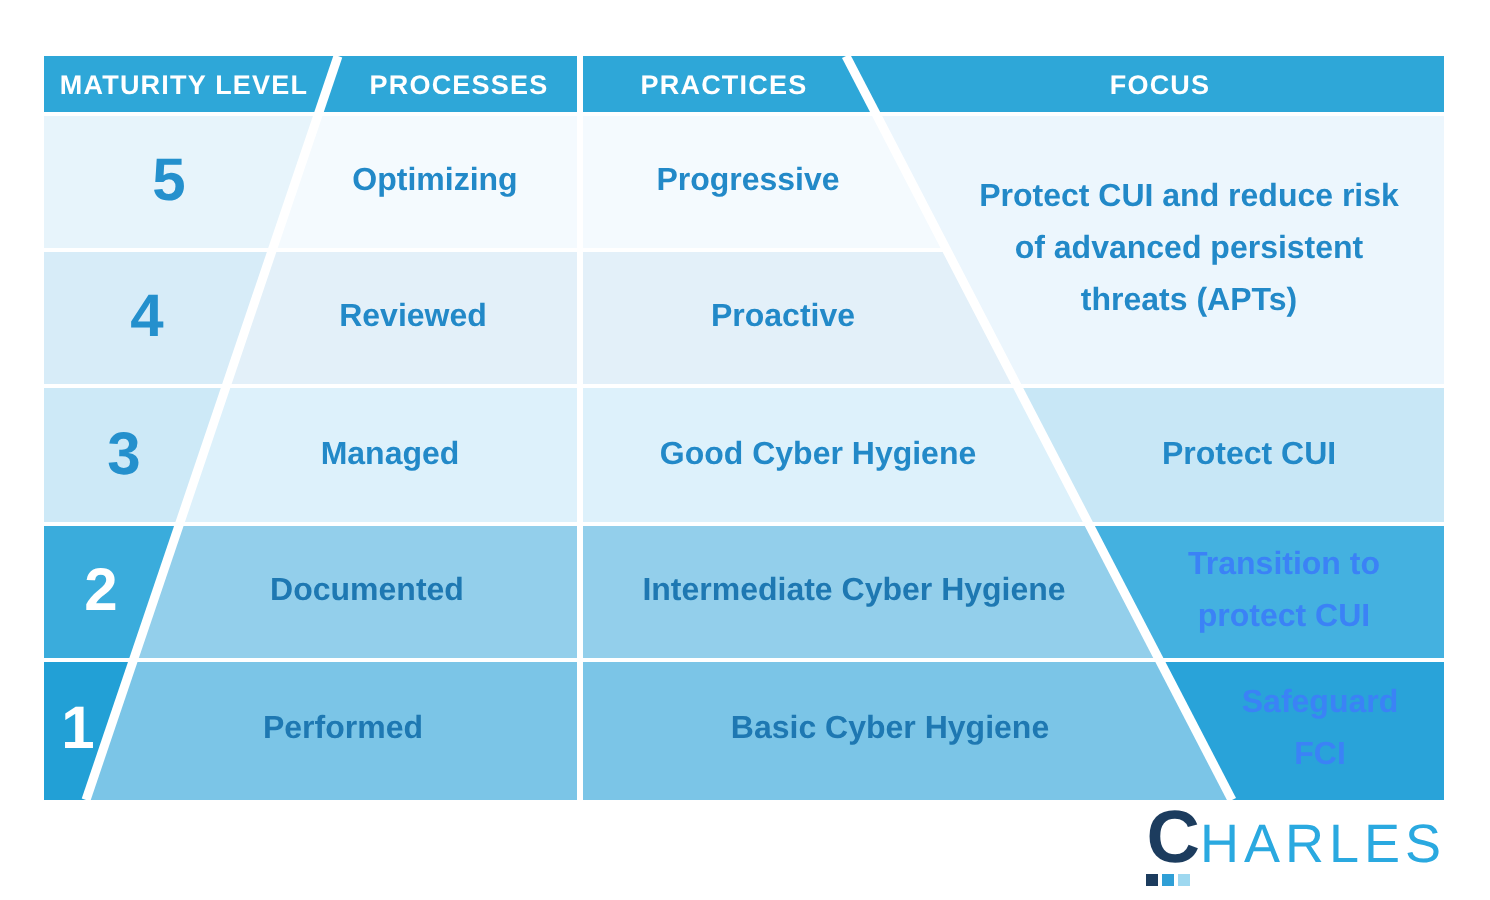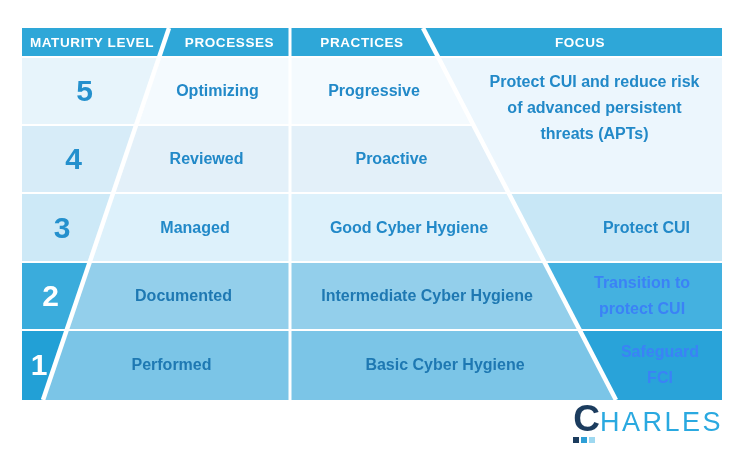--- a/index.html
+++ b/index.html
@@ -74,32 +74,32 @@
 
     <div class="txt hdr" style="left:0;top:0;width:140px;height:29px;">MATURITY LEVEL</div>
     <div class="txt hdr" style="left:147px;top:0;width:121px;height:29px;">PROCESSES</div>
     <div class="txt hdr" style="left:271px;top:0;width:138px;height:29px;">PRACTICES</div>
     <div class="txt hdr" style="left:416px;top:0;width:284px;height:29px;">FOCUS</div>
 
     <div class="txt num" style="left:0;top:29px;width:125px;height:68px;">5</div>
     <div class="txt lbl" style="left:125px;top:29px;width:141px;height:68px;text-align:right;">Optimizing</div>
     <div class="txt lbl" style="left:270px;top:29px;width:164px;height:68px;">Progressive</div>
 
-    <div class="txt focus-big" style="left:445px;top:12px;width:255px;height:136px;">
+    <div class="txt focus-big" style="left:445px;top:29px;width:255px;height:136px;">
       <span style="width:225px;">Protect CUI and reduce risk of advanced persistent threats (APTs)</span>
     </div>
 
     <div class="txt num" style="left:0;top:97px;width:103px;height:68px;">4</div>
     <div class="txt lbl" style="left:103px;top:97px;width:163px;height:68px;">Reviewed</div>
     <div class="txt lbl" style="left:270px;top:97px;width:199px;height:68px;">Proactive</div>
 
     <div class="txt num" style="left:0;top:165px;width:80px;height:69px;">3</div>
     <div class="txt lbl" style="left:80px;top:165px;width:186px;height:69px;">Managed</div>
     <div class="txt lbl" style="left:270px;top:165px;width:234px;height:69px;">Good Cyber Hygiene</div>
-    <div class="txt lbl" style="left:527px;top:165px;width:195px;height:69px;">Protect CUI</div>
+    <div class="txt lbl" style="left:505px;top:165px;width:195px;height:69px;">Protect CUI</div>
 
     <div class="txt num num-light" style="left:0;top:234px;width:57px;height:68px;">2</div>
     <div class="txt lbl lbl-dark" style="left:57px;top:234px;width:209px;height:68px;">Documented</div>
     <div class="txt lbl lbl-dark" style="left:270px;top:234px;width:270px;height:68px;">Intermediate Cyber Hygiene</div>
     <div class="txt lbl lbl-white" style="left:540px;top:234px;width:160px;height:68px;">
       <span style="width:125px;">Transition to protect CUI</span>
     </div>
 
     <div class="txt num num-light" style="left:0;top:302px;width:34px;height:70px;">1</div>
     <div class="txt lbl lbl-dark" style="left:33px;top:302px;width:233px;height:70px;">Performed</div>

